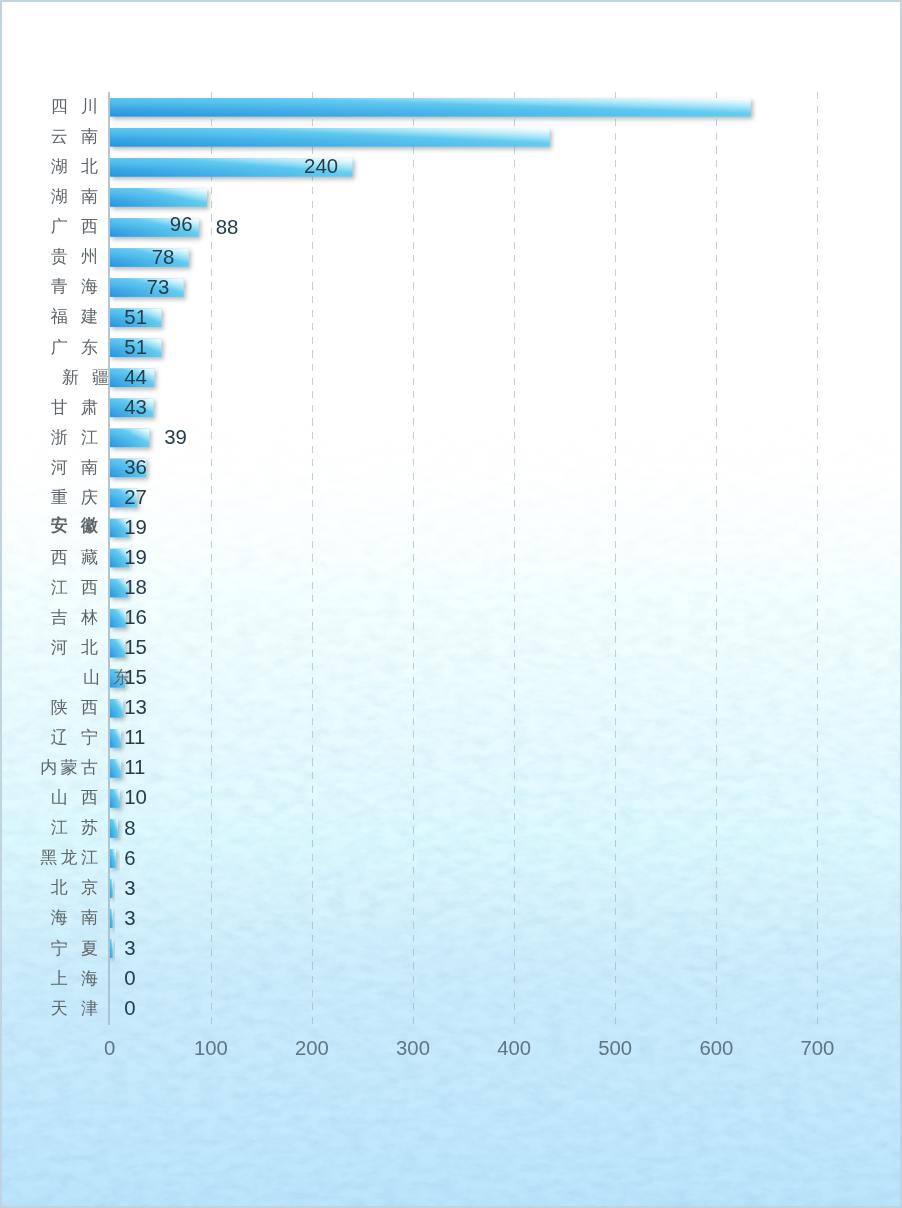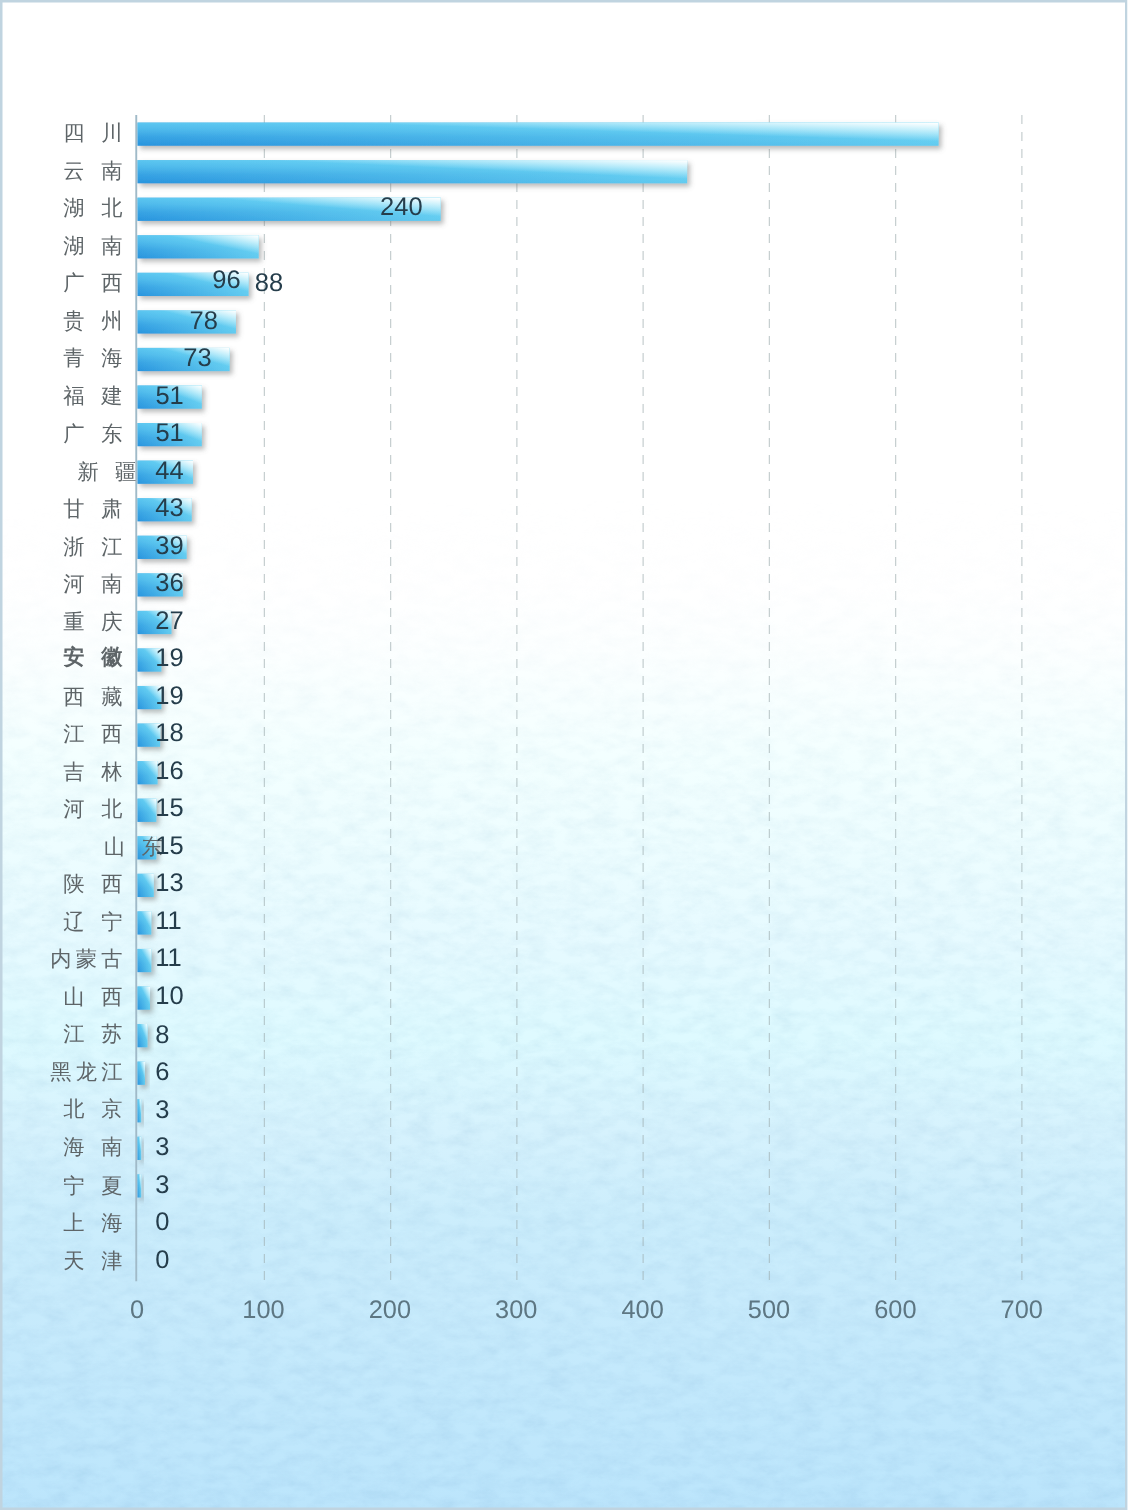--- a/index.html
+++ b/index.html
@@ -245,35 +245,35 @@
   </svg>
   <div class="plot" id="plot">
       <div class="axis-line" style="left: 107.7px; top: 91.8px; width: 2.6px; height: 933.05px;"></div>
       <div class="cat" style="left: 50.7px; width: 47.3px; top: 98.125px;">四川</div>
       <div class="cat" style="left: 50.7px; width: 47.3px; top: 128.175px;">云南</div>
       <div class="cat" style="left: 50.7px; width: 47.3px; top: 158.225px;">湖北</div>
       <div class="val" style="left: 0px; top: 156.425px; width: 338.14px; white-space: nowrap;">240</div>
       <div class="cat" style="left: 50.7px; width: 47.3px; top: 188.275px;">湖南</div>
       <div class="val" style="left: 0px; top: 186.475px; width: 192.556px; white-space: nowrap; margin-top: 28px;">96</div>
       <div class="cat" style="left: 50.7px; width: 47.3px; top: 218.325px;">广西</div>
-      <div class="val" style="left: 0px; top: 216.525px; width: 184.468px; white-space: nowrap; padding-left: 42px;">88</div>
+      <div class="val" style="left: 12px; top: 216.525px; width: 184.468px; white-space: nowrap; padding-left: 42px;">88</div>
       <div class="cat" style="left: 50.7px; width: 47.3px; top: 248.375px;">贵州</div>
       <div class="val" style="left: 0px; top: 246.575px; width: 174.358px; white-space: nowrap;">78</div>
       <div class="cat" style="left: 50.7px; width: 47.3px; top: 278.425px;">青海</div>
       <div class="val" style="left: 0px; top: 276.625px; width: 169.303px; white-space: nowrap;">73</div>
       <div class="cat" style="left: 50.7px; width: 47.3px; top: 308.475px;">福建</div>
       <div class="val" style="left: 0px; top: 306.675px; width: 147.061px; white-space: nowrap;">51</div>
       <div class="cat" style="left: 50.7px; width: 47.3px; top: 338.525px;">广东</div>
       <div class="val" style="left: 0px; top: 336.725px; width: 147.061px; white-space: nowrap;">51</div>
       <div class="cat" style="left: 62px; width: 47.3px; top: 368.575px;">新疆</div>
       <div class="val" style="left: 0px; top: 366.775px; width: 146.887px; white-space: nowrap;">44</div>
       <div class="cat" style="left: 50.7px; width: 47.3px; top: 398.625px;">甘肃</div>
       <div class="val" style="left: 0px; top: 396.825px; width: 146.887px; white-space: nowrap;">43</div>
       <div class="cat" style="left: 50.7px; width: 47.3px; top: 428.675px;">浙江</div>
-      <div class="val" style="left: 0px; top: 426.875px; width: 146.887px; white-space: nowrap;">39</div>
+      <div class="val" style="left: 0px; top: 426.875px; width: 146.887px; white-space: nowrap; padding-left: 40px;">39</div>
       <div class="cat" style="left: 50.7px; width: 47.3px; top: 458.725px;">河南</div>
       <div class="val" style="left: 0px; top: 456.925px; width: 146.887px; white-space: nowrap;">36</div>
       <div class="cat" style="left: 50.7px; width: 47.3px; top: 488.775px;">重庆</div>
       <div class="val" style="left: 0px; top: 486.975px; width: 146.887px; white-space: nowrap;">27</div>
       <div class="cat" style="left: 50.7px; width: 47.3px; top: 517px; font-weight: bold;">安徽</div>
       <div class="val" style="left: 0px; top: 517.025px; width: 146.887px; white-space: nowrap;">19</div>
       <div class="cat" style="left: 50.7px; width: 47.3px; top: 548.875px;">西藏</div>
       <div class="val" style="left: 0px; top: 547.075px; width: 146.887px; white-space: nowrap;">19</div>
       <div class="cat" style="left: 50.7px; width: 47.3px; top: 578.925px;">江西</div>
       <div class="val" style="left: 0px; top: 577.125px; width: 146.887px; white-space: nowrap;">18</div>

